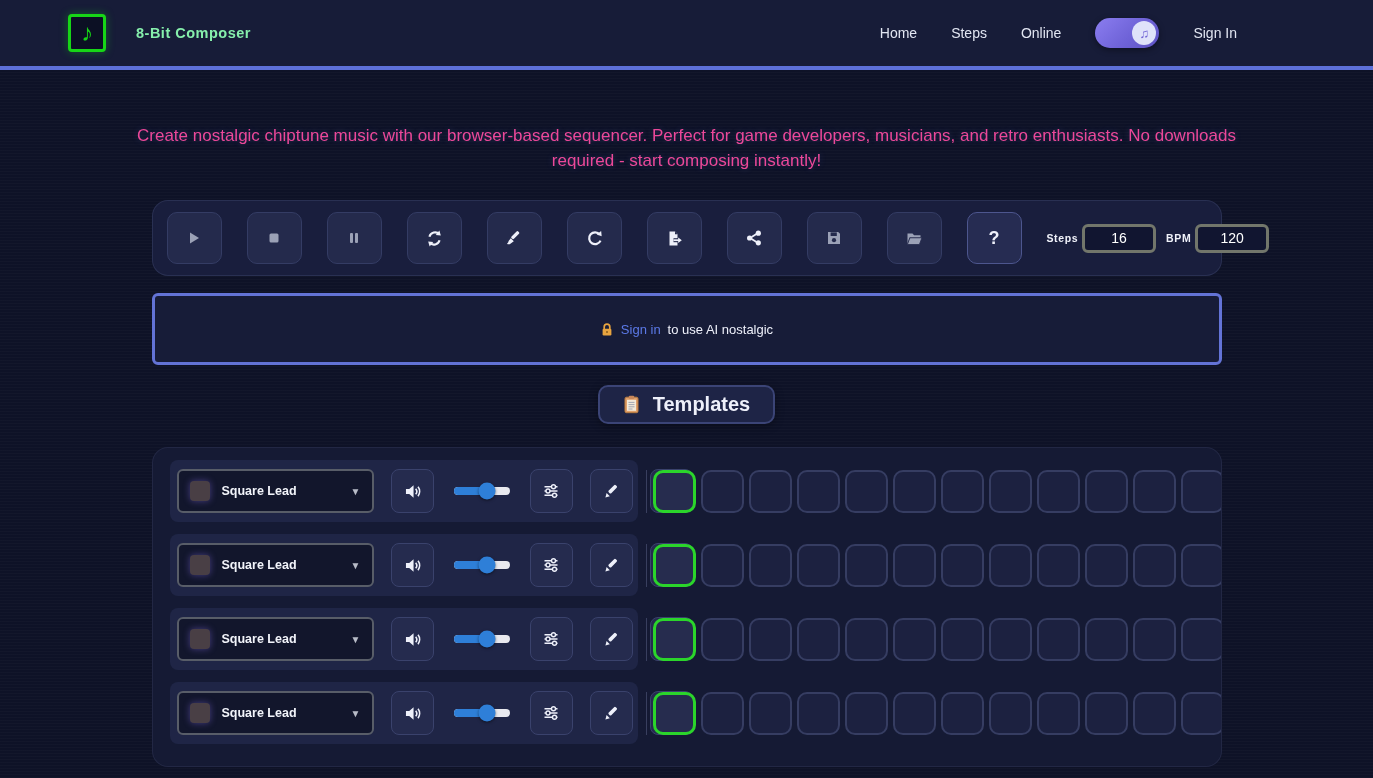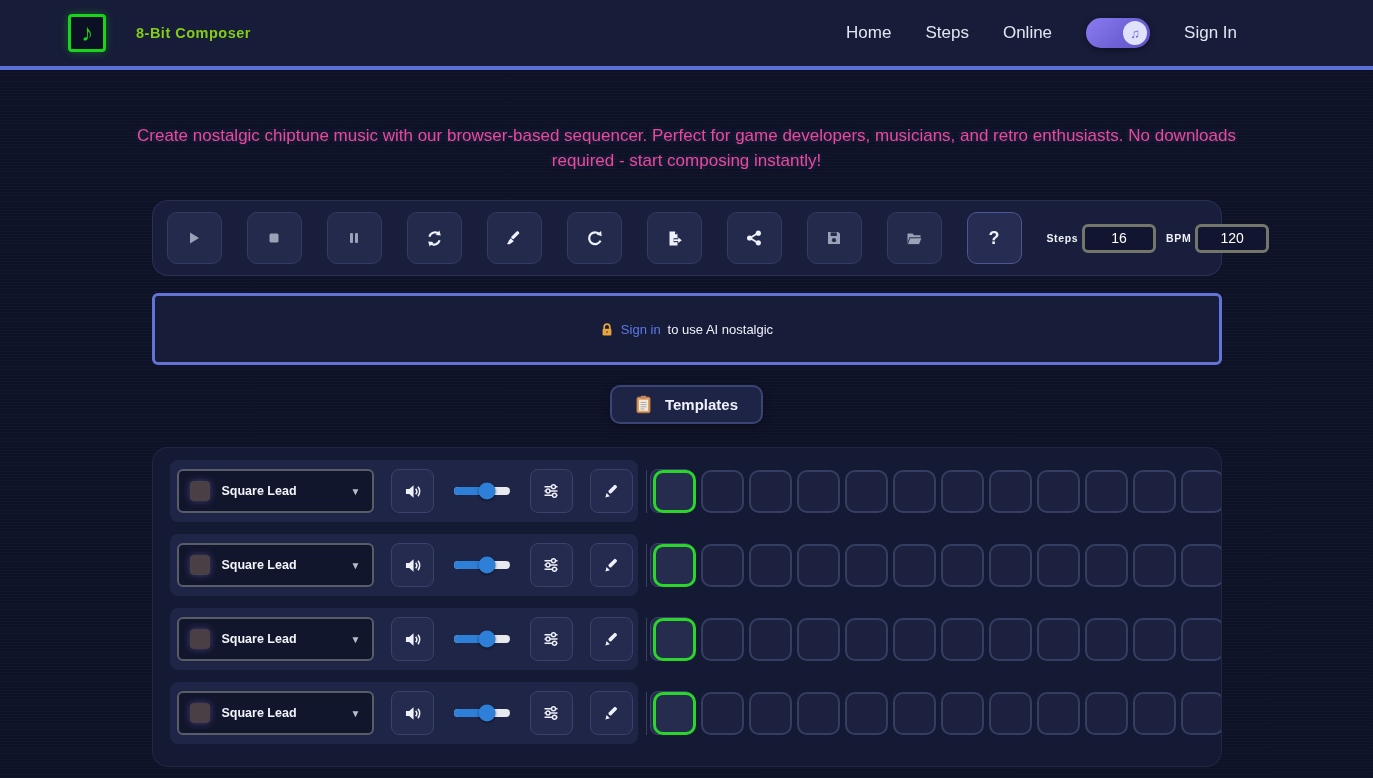--- a/index.html
+++ b/index.html
@@ -10,23 +10,23 @@
     background:
       repeating-linear-gradient(0deg, rgba(255,255,255,0.018) 0 1px, transparent 1px 3px),
       #0e1227;
   }
   
   .navbar { height:70px; background:#171c38; border-bottom:4px solid #5d70d8;
             display:flex; align-items:center; padding:0 136px 0 68px; }
   .logo-box { width:38px; height:38px; border:3px solid #17d617; border-radius:4px;
               background:#0c1024; display:flex; align-items:center; justify-content:center;
               color:#17d617; font-size:24px; line-height:1; box-shadow:0 0 8px rgba(23,214,23,.35); }
-  .brand { color:#84cc16; font-size:14.5px; font-weight:bold; letter-spacing:.5px; margin-left:30px; }
+  .brand { color:#86efac; font-size:14.5px; font-weight:bold; letter-spacing:.5px; margin-left:30px; }
   .nav-right { margin-left:auto; display:flex; align-items:center; gap:34px; }
-  .nav-link { color:#e2e6f2; font-size:17px; text-decoration:none; cursor:pointer; }
+  .nav-link { color:#e2e6f2; font-size:14px; text-decoration:none; cursor:pointer; }
   .toggle { width:64px; height:30px; border-radius:15px; position:relative; cursor:pointer;
             background:linear-gradient(135deg,#8b7df0 0%,#6f63d8 55%,#5e53c4 100%);
             box-shadow:0 2px 6px rgba(0,0,0,.4); }
   .toggle-knob { position:absolute; right:3px; top:3px; width:24px; height:24px; border-radius:50%;
                  background:#dfe2fa; color:#7165d5; font-size:13px; line-height:1;
                  display:flex; align-items:center; justify-content:center; }
   
   .hero { text-align:center; margin-top:54px; }
   .hero h1 { font-size:21px; font-weight:bold; letter-spacing:.4px; color:#f4f7ff;
              text-shadow:0 0 10px rgba(130,150,255,.85), 0 0 22px rgba(130,150,255,.45); }
@@ -47,21 +47,21 @@
               border-radius:6px; color:#fff; text-align:center; font-size:14px;
               font-family:"Liberation Sans", sans-serif; }
   
   .ai-banner { width:1070px; height:72px; margin:17px auto 0; background:#171c38;
                border:3px solid #6373d6; border-radius:6px;
                display:flex; align-items:center; justify-content:center; gap:7px; font-size:13px; }
   .ai-banner a { color:#5c7ae8; text-decoration:none; cursor:pointer; }
   
   .tpl-row { display:flex; justify-content:center; margin-top:20px; }
   .tpl-btn { height:39px; padding:0 23px; background:#1e2446; border:2px solid #3b4476;
-             border-radius:10px; color:#eef0fa; font-weight:bold; font-size:15px;
+             border-radius:10px; color:#eef0fa; font-weight:bold; font-size:20px;
              display:flex; align-items:center; gap:13px; cursor:pointer;
              box-shadow:0 2px 8px rgba(0,0,0,.35); }
   
   .sequencer { width:1070px; margin:23px auto 0; background:#151a34;
                border:1px solid rgba(130,140,190,.12); border-radius:16px;
                padding:12px 0 12px 17px; height:320px; }
   .track-row { display:flex; align-items:center; height:62px; margin-bottom:12px; }
   .track-controls { width:468px; height:62px; flex:none; background:#1f2546; border-radius:8px;
                     display:flex; align-items:center; gap:17px; padding:0 7px; }
   .inst-select { width:197px; height:44px; flex:none; background:#12162c; border:2px solid #585d68;

